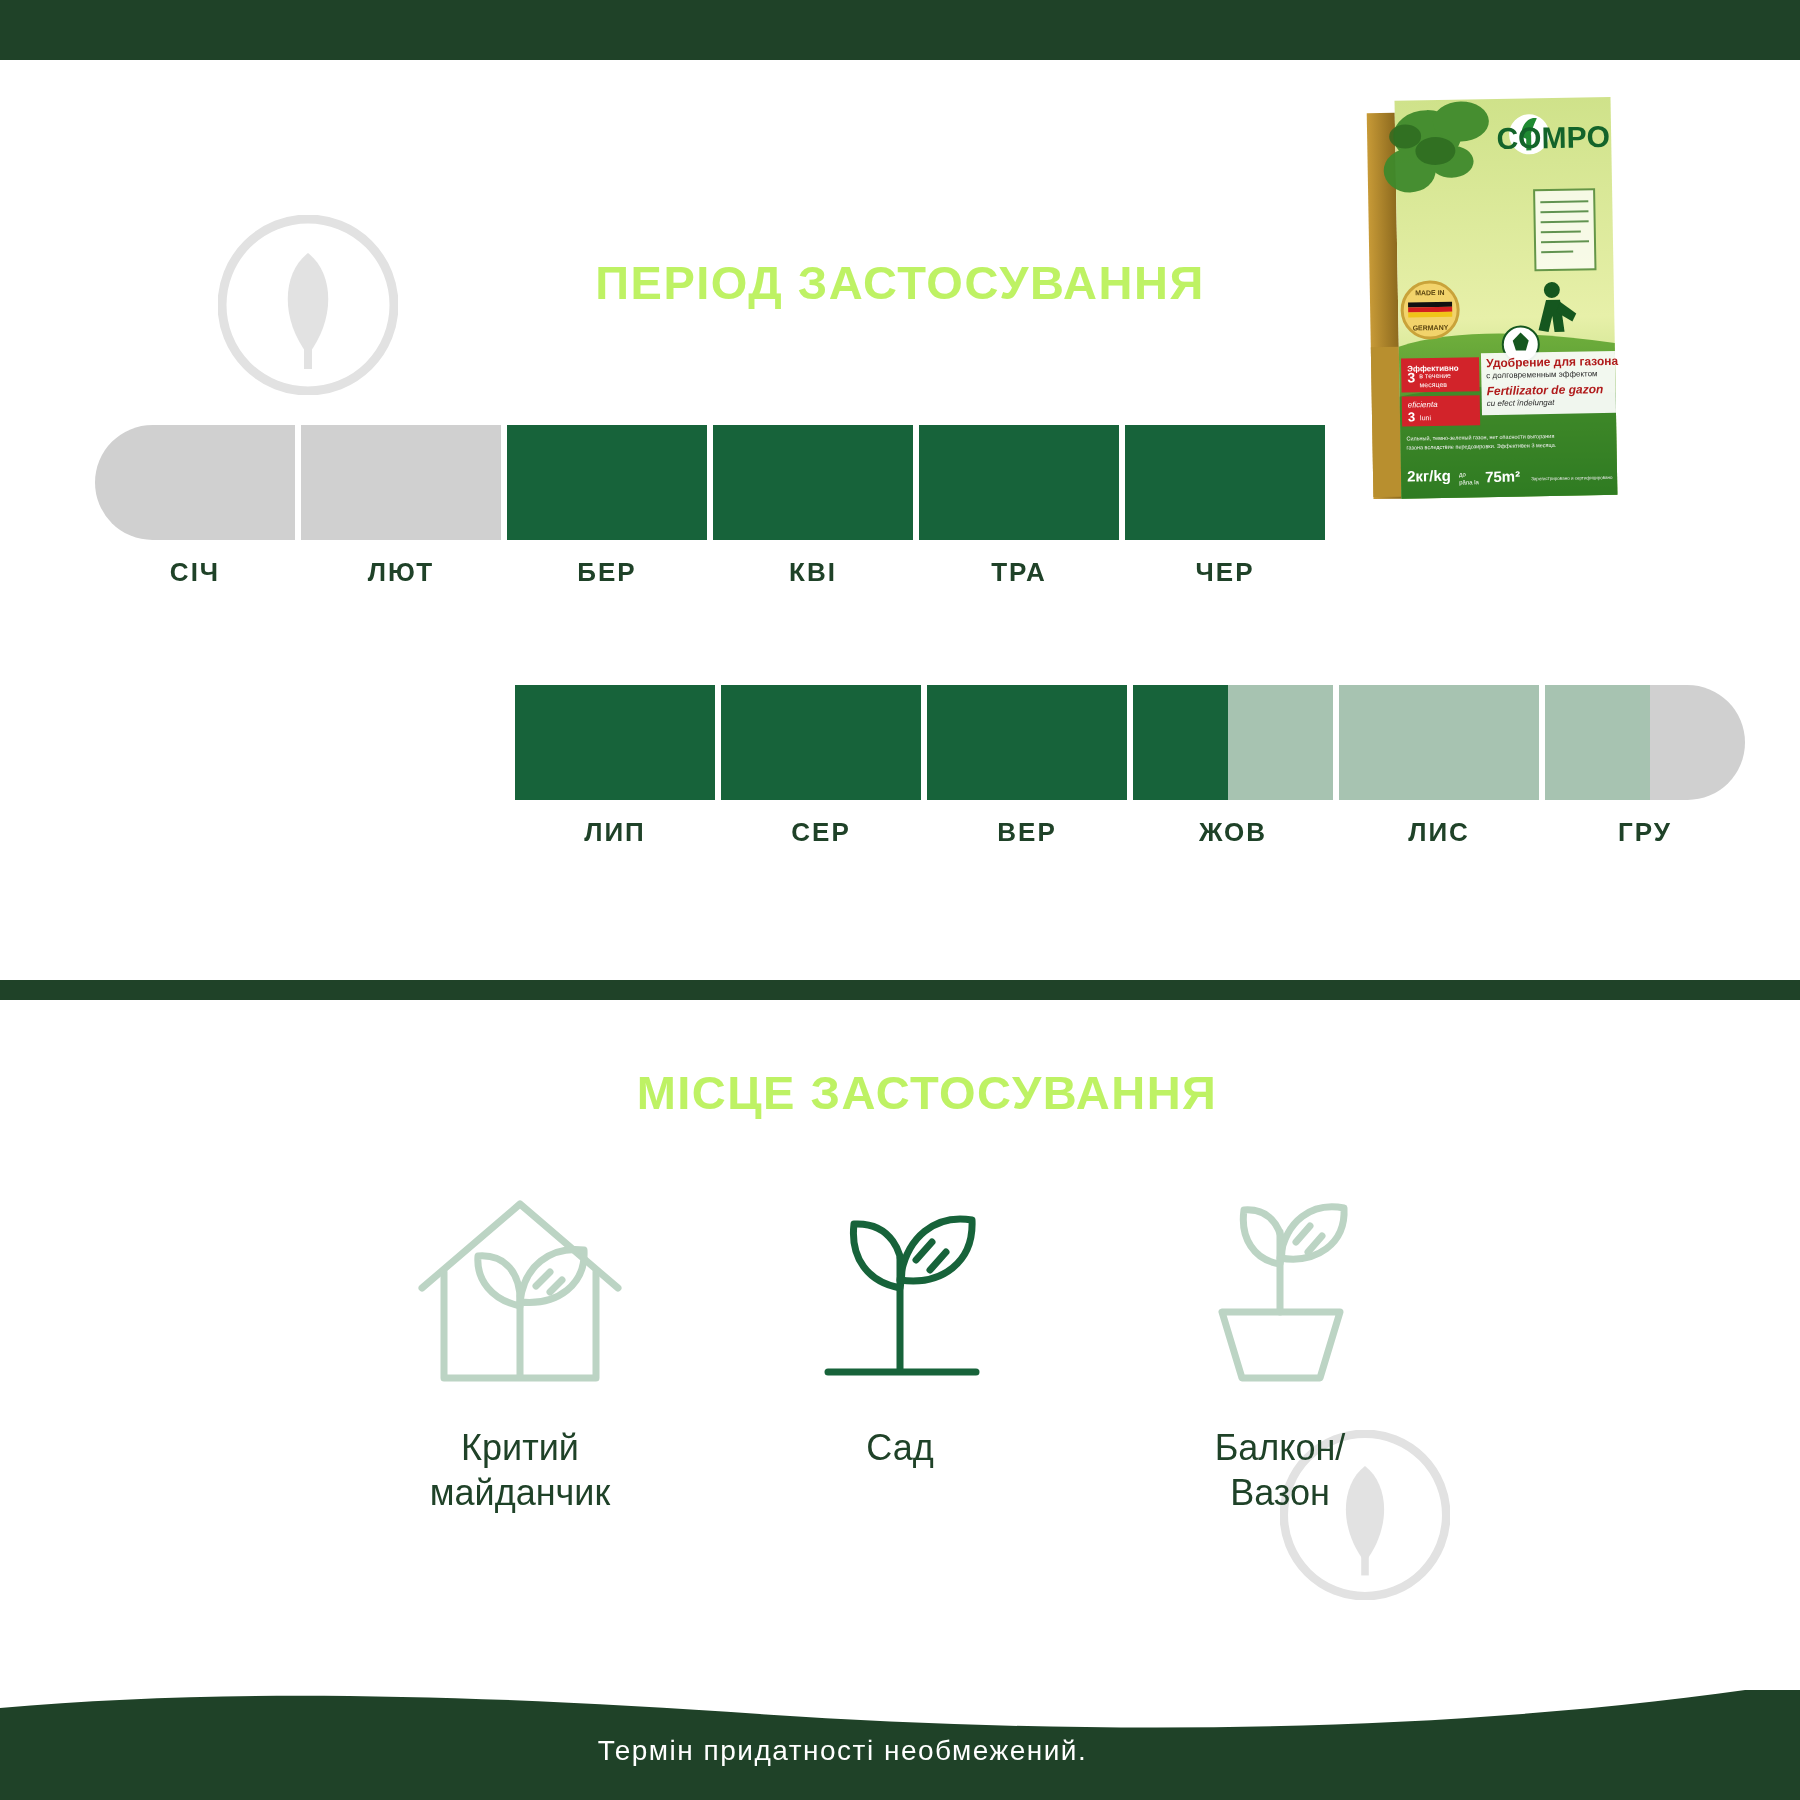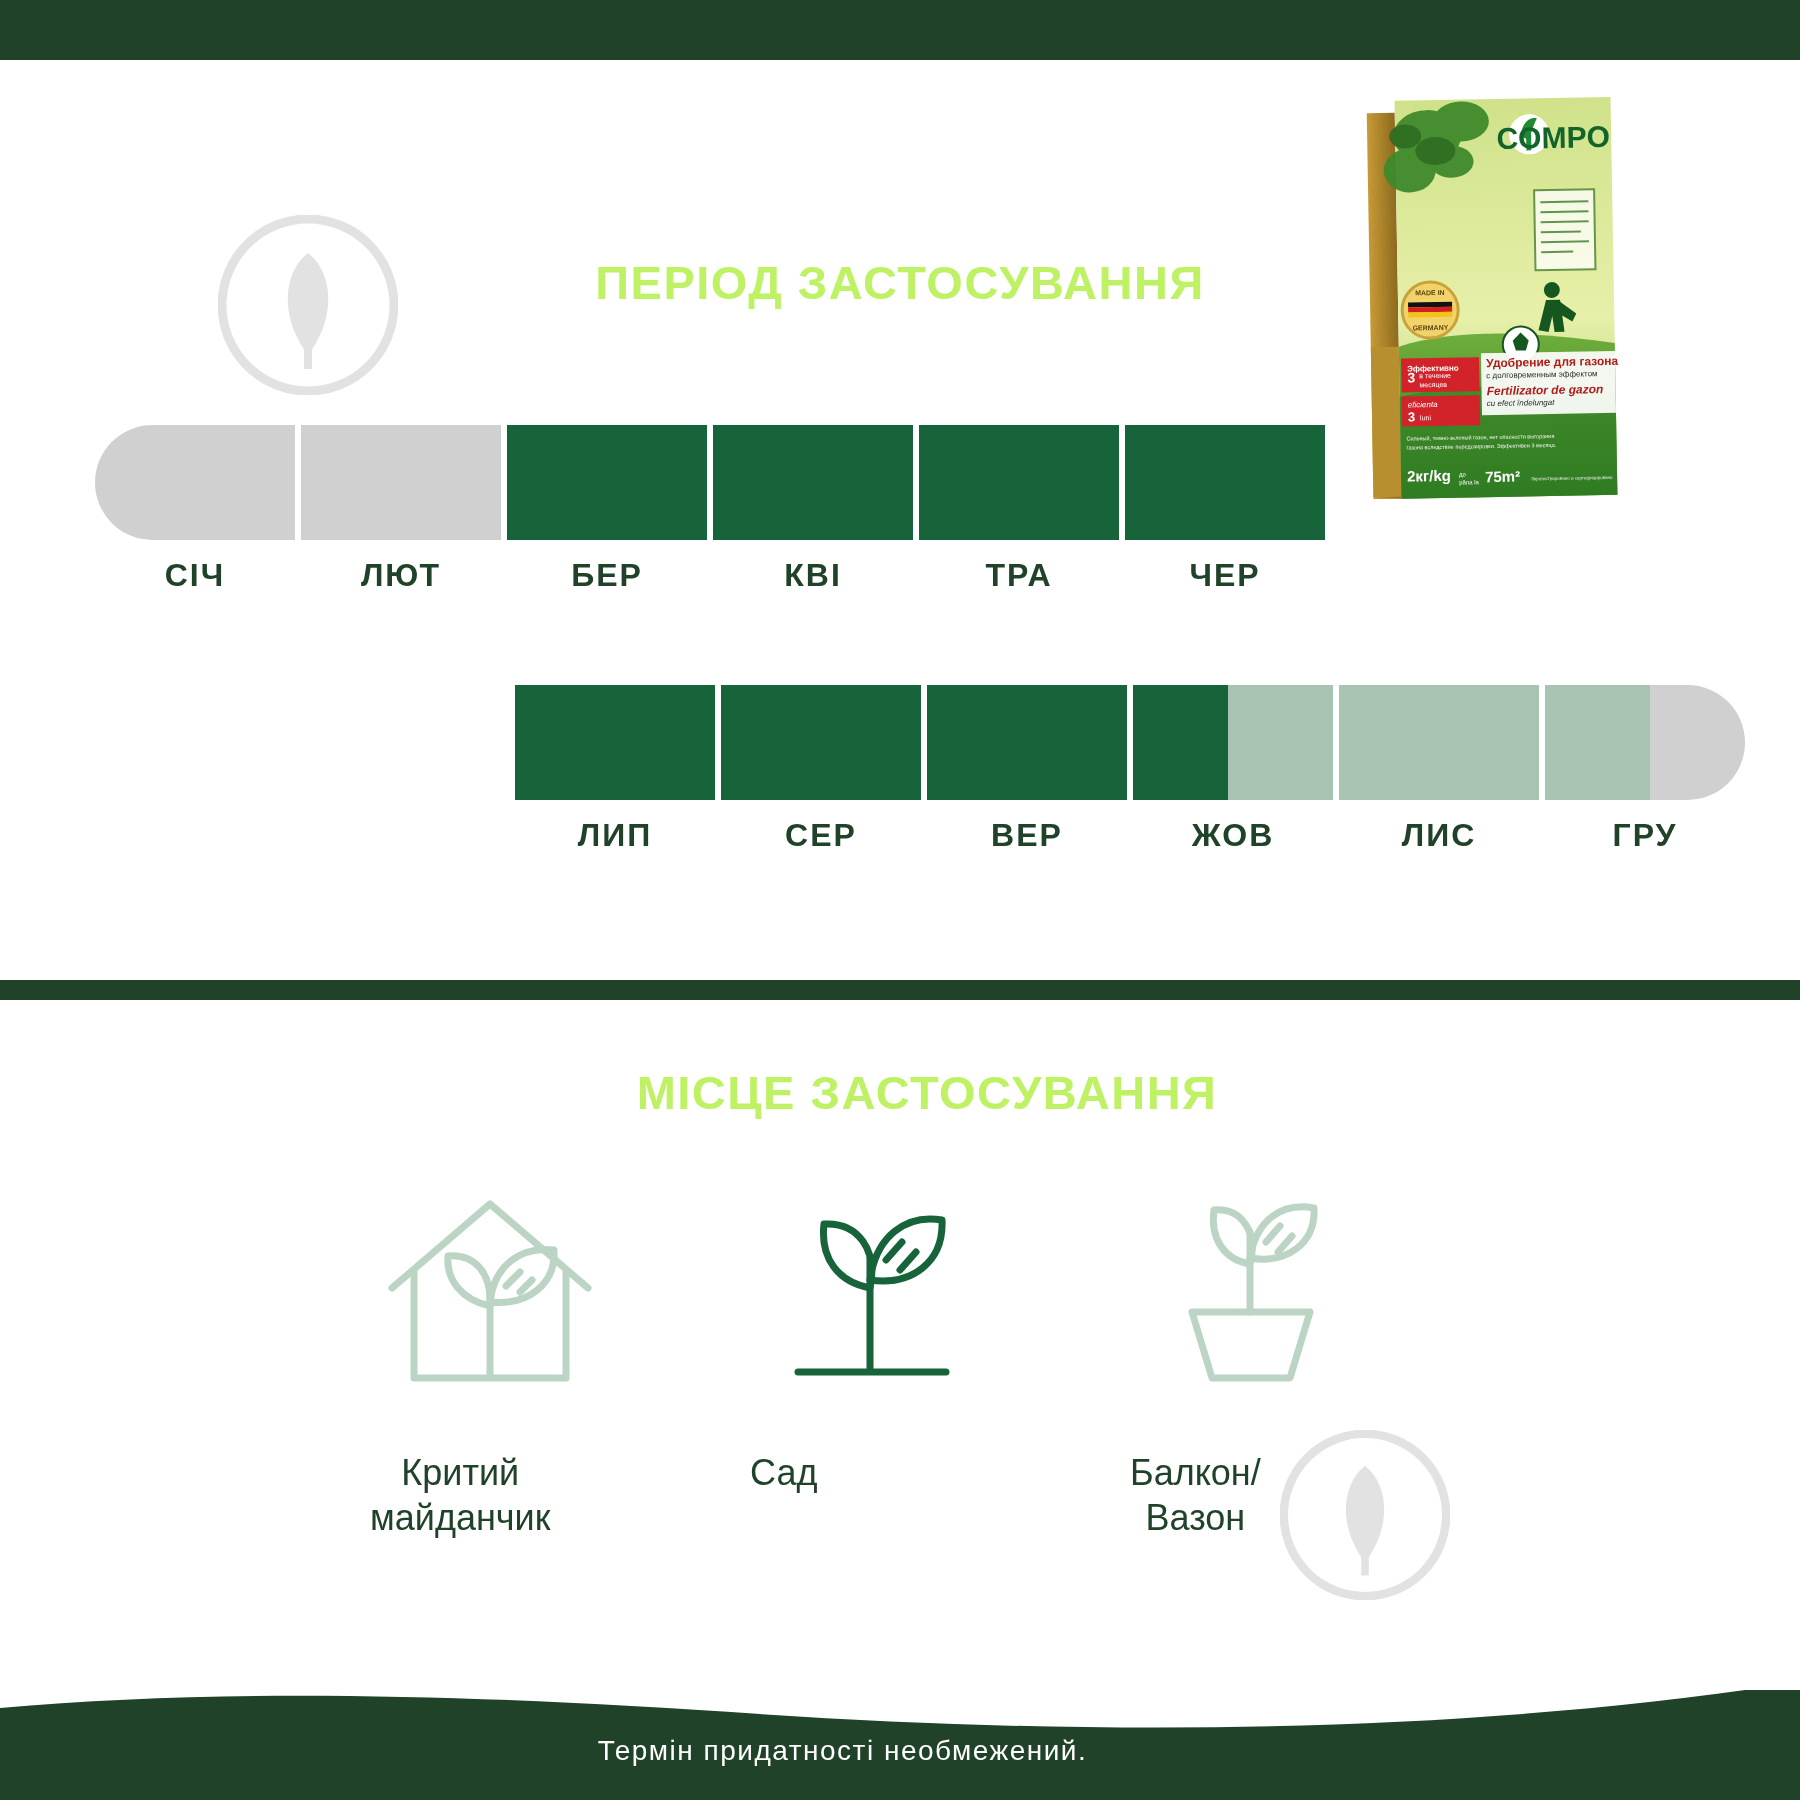--- a/index.html
+++ b/index.html
@@ -84,21 +84,21 @@
     overflow: hidden;
   }
 
   .month .seg {
     height: 115px;
   }
 
   .month .label {
     margin-top: 17px;
     text-align: center;
-    font-size: 32px;
+    font-size: 26px;
     font-weight: bold;
     letter-spacing: 2px;
     color: #1f4228;
   }
 
   .round-left  .seg-wrap { border-top-left-radius: 58px; border-bottom-left-radius: 58px; }
   .round-right .seg-wrap { border-top-right-radius: 58px; border-bottom-right-radius: 58px; }
 
   .gap { width: 6px; }
 
@@ -120,22 +120,21 @@
     width: 1800px;
     display: flex;
     justify-content: center;
     gap: 80px;
   }
 
   .place {
     width: 300px;
     display: flex;
     flex-direction: column;
-    align-items: flex-start;
-    gap: 25px;
+    align-items: center;
   }
 
   .place .icon-holder {
     height: 220px;
     display: flex;
     align-items: center;
     justify-content: center;
   }
 
   .place .caption {

